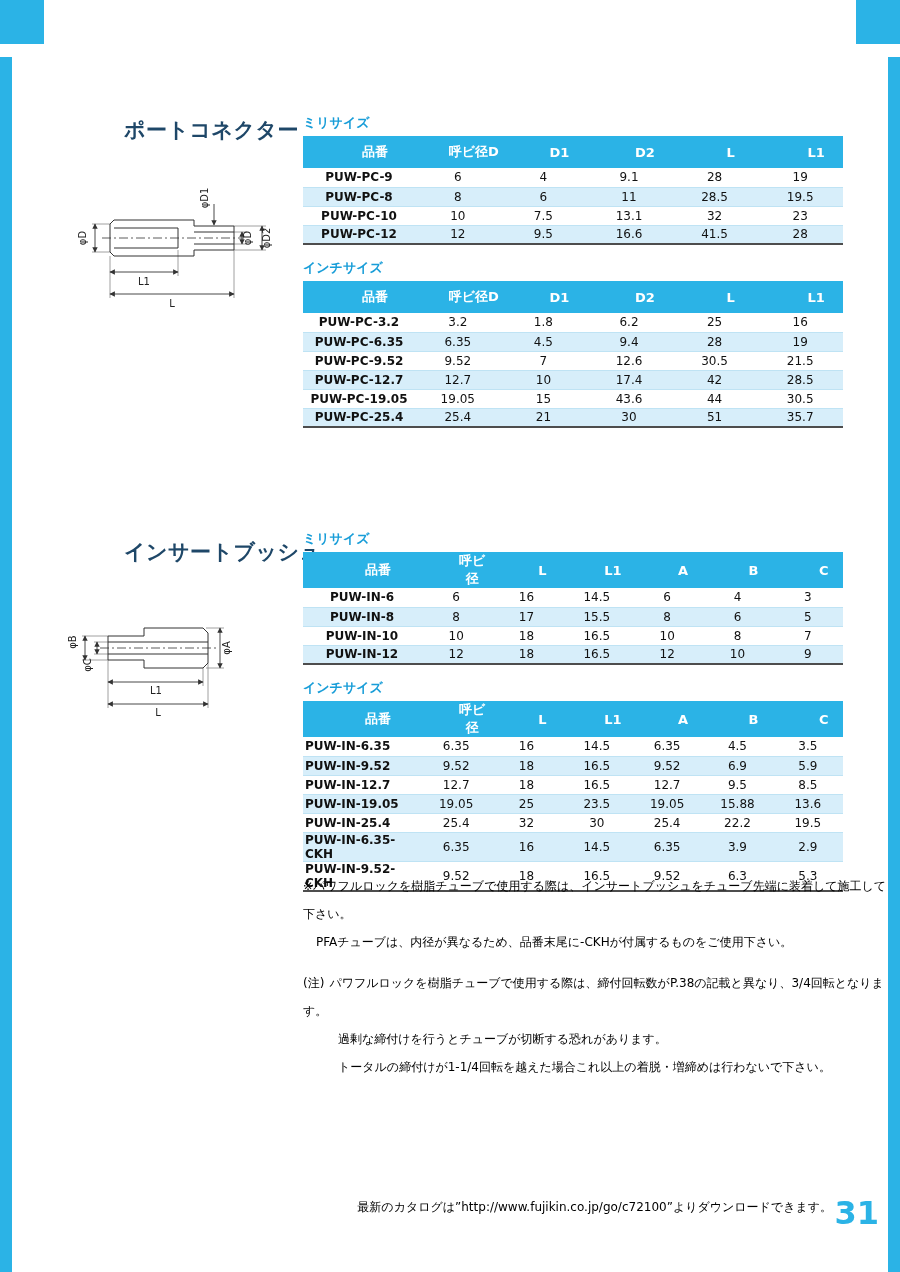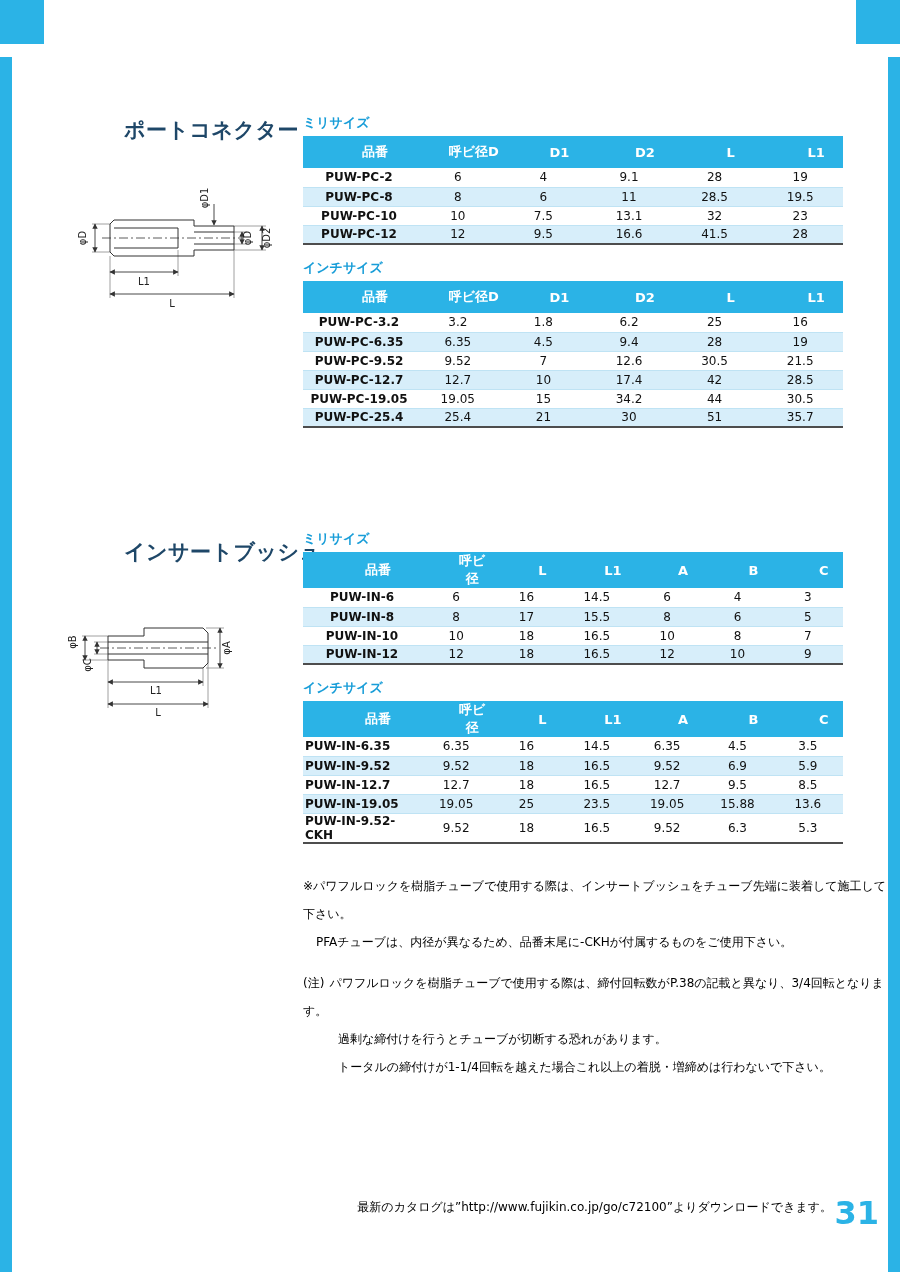--- a/index.html
+++ b/index.html
@@ -91,21 +91,21 @@
           <th>品番</th>
           <th>呼ビ径D</th>
           <th>D1</th>
           <th>D2</th>
           <th>L</th>
           <th>L1</th>
         </tr>
       </thead>
       <tbody>
         <tr>
-          <td>PUW-PC-2</td>
+          <td>PUW-PC-9</td>
           <td>6</td>
           <td>4</td>
           <td>9.1</td>
           <td>28</td>
           <td>19</td>
         </tr>
         <tr>
           <td>PUW-PC-8</td>
           <td>8</td>
           <td>6</td>
@@ -173,21 +173,21 @@
           <td>12.7</td>
           <td>10</td>
           <td>17.4</td>
           <td>42</td>
           <td>28.5</td>
         </tr>
         <tr>
           <td>PUW-PC-19.05</td>
           <td>19.05</td>
           <td>15</td>
-          <td>34.2</td>
+          <td>43.6</td>
           <td>44</td>
           <td>30.5</td>
         </tr>
         <tr>
           <td>PUW-PC-25.4</td>
           <td>25.4</td>
           <td>21</td>
           <td>30</td>
           <td>51</td>
           <td>35.7</td>
@@ -332,20 +332,38 @@
         <tr>
           <td>PUW-IN-19.05</td>
           <td>19.05</td>
           <td>25</td>
           <td>23.5</td>
           <td>19.05</td>
           <td>15.88</td>
           <td>13.6</td>
         </tr>
         <tr>
+          <td>PUW-IN-25.4</td>
+          <td>25.4</td>
+          <td>32</td>
+          <td>30</td>
+          <td>25.4</td>
+          <td>22.2</td>
+          <td>19.5</td>
+        </tr>
+        <tr>
+          <td>PUW-IN-6.35-CKH</td>
+          <td>6.35</td>
+          <td>16</td>
+          <td>14.5</td>
+          <td>6.35</td>
+          <td>3.9</td>
+          <td>2.9</td>
+        </tr>
+        <tr>
           <td>PUW-IN-9.52-CKH</td>
           <td>9.52</td>
           <td>18</td>
           <td>16.5</td>
           <td>9.52</td>
           <td>6.3</td>
           <td>5.3</td>
         </tr>
       </tbody>
     </table>

